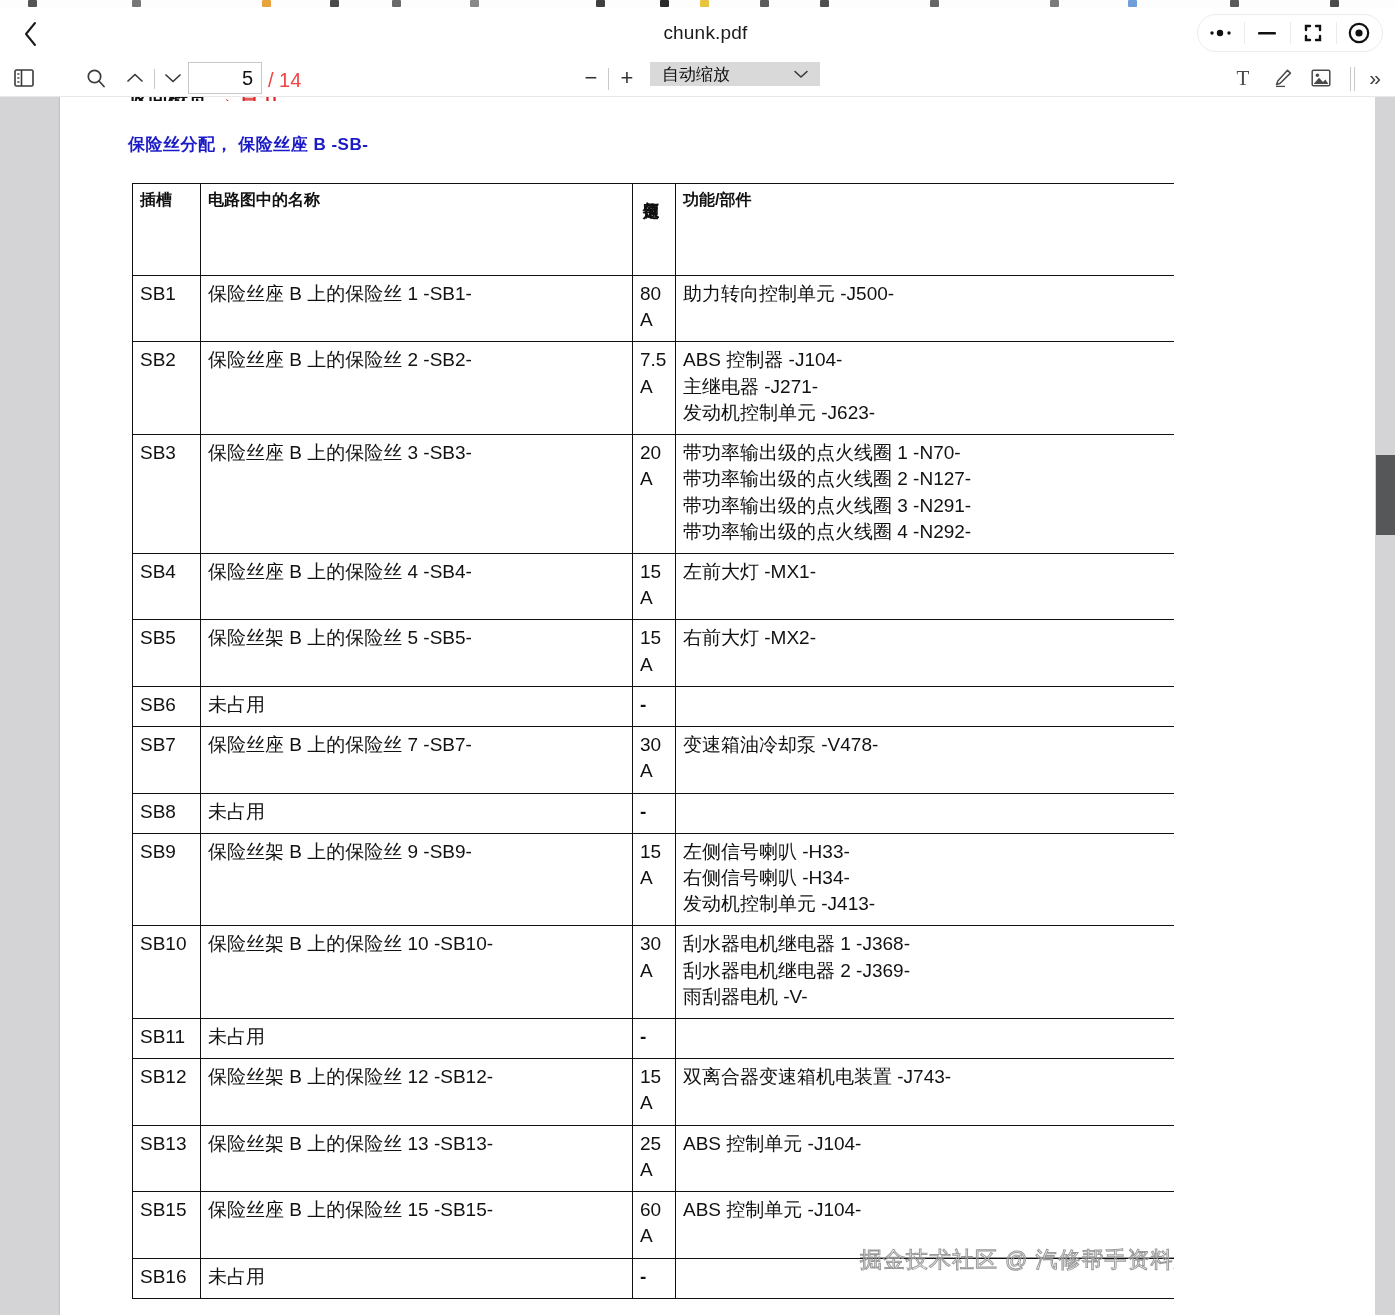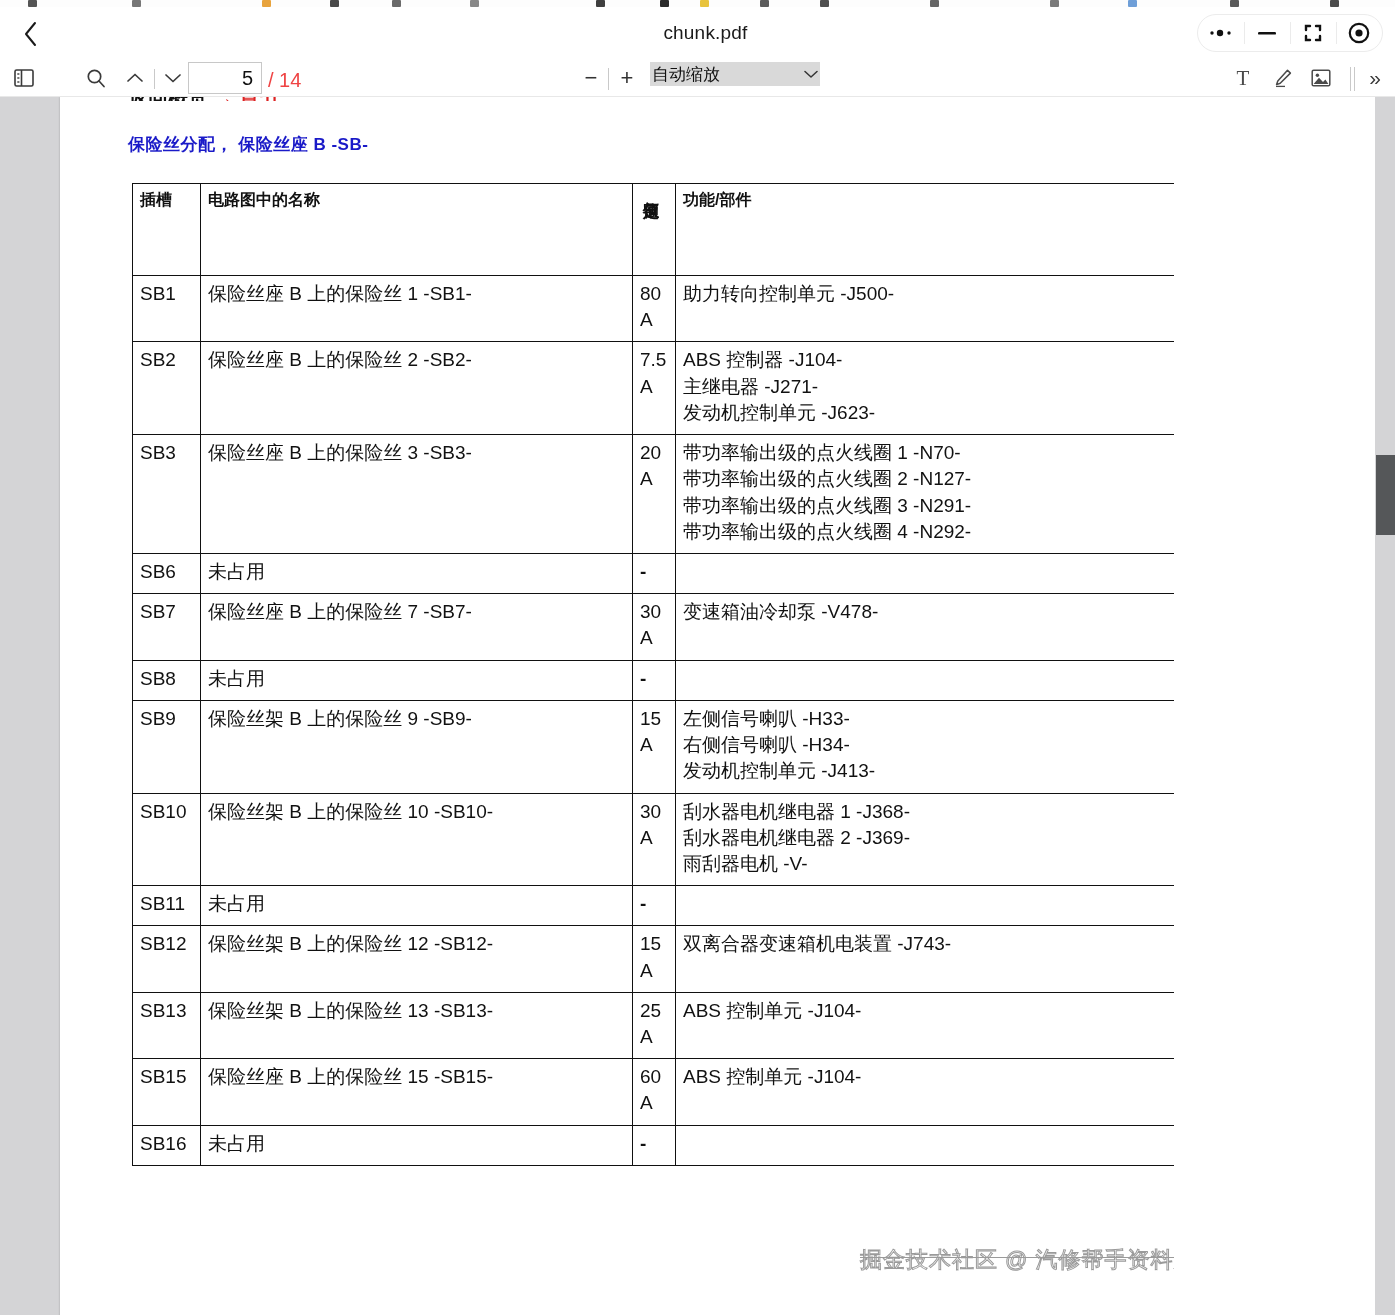--- a/index.html
+++ b/index.html
@@ -78,21 +78,21 @@
   }
   .pagecount {
     position: absolute; top: 10px; left: 268px;
     font-size: 20px; color: #ef4444; text-align: center;
   }
   .zoom-sel {
     position: absolute; top: 3px; left: 650px;
     width: 170px; height: 24px;
     background: #d9d9d9; border: none;
     display: flex; align-items: center;
-    padding: 0 2px;
+    padding: 0 12px;
     font-size: 17px; color: #111;
     cursor: pointer;
   }
   .zoom-sel .caret { margin-left: auto; font-size: 13px; color: #333; }
   .vsep {
     position: absolute; width: 1px; background: #c9c9c9;
   }
 
   
   .viewer {
@@ -386,20 +386,44 @@
             </td>
             <td>
               <div>带功率输出级的点火线圈 1 -N70-</div>
               <div>带功率输出级的点火线圈 2 -N127-</div>
               <div>带功率输出级的点火线圈 3 -N291-</div>
               <div>带功率输出级的点火线圈 4 -N292-</div>
             </td>
             <td class="term-cell">30</td>
           </tr>
           <tr>
+            <td>SB4</td>
+            <td>保险丝座 B 上的保险丝 4 -SB4-</td>
+            <td class="rating-cell">
+              <div>15</div>
+              <div>A</div>
+            </td>
+            <td>
+              <div>左前大灯 -MX1-</div>
+            </td>
+            <td class="term-cell">30</td>
+          </tr>
+          <tr>
+            <td>SB5</td>
+            <td>保险丝架 B 上的保险丝 5 -SB5-</td>
+            <td class="rating-cell">
+              <div>15</div>
+              <div>A</div>
+            </td>
+            <td>
+              <div>右前大灯 -MX2-</div>
+            </td>
+            <td class="term-cell">30</td>
+          </tr>
+          <tr>
             <td>SB6</td>
             <td>未占用</td>
             <td class="rating-cell"><span class="dash">-</span></td>
             <td></td>
             <td class="term-cell"><span class="dash">-</span></td>
           </tr>
           <tr>
             <td>SB7</td>
             <td>保险丝座 B 上的保险丝 7 -SB7-</td>
             <td class="rating-cell">

